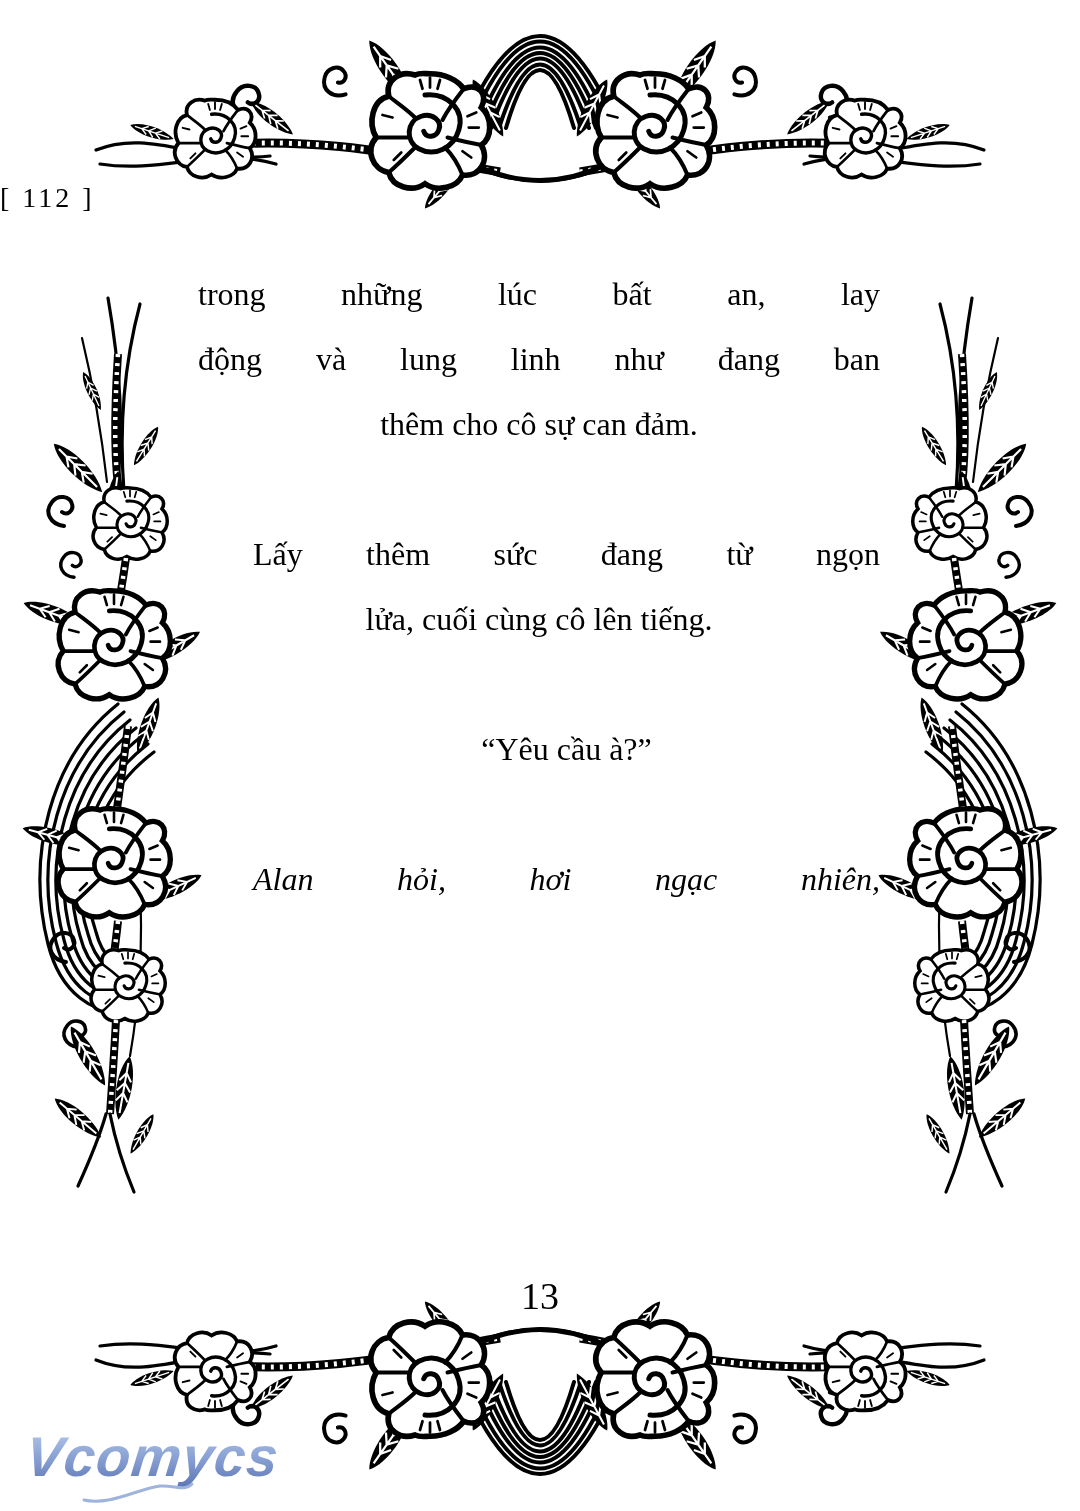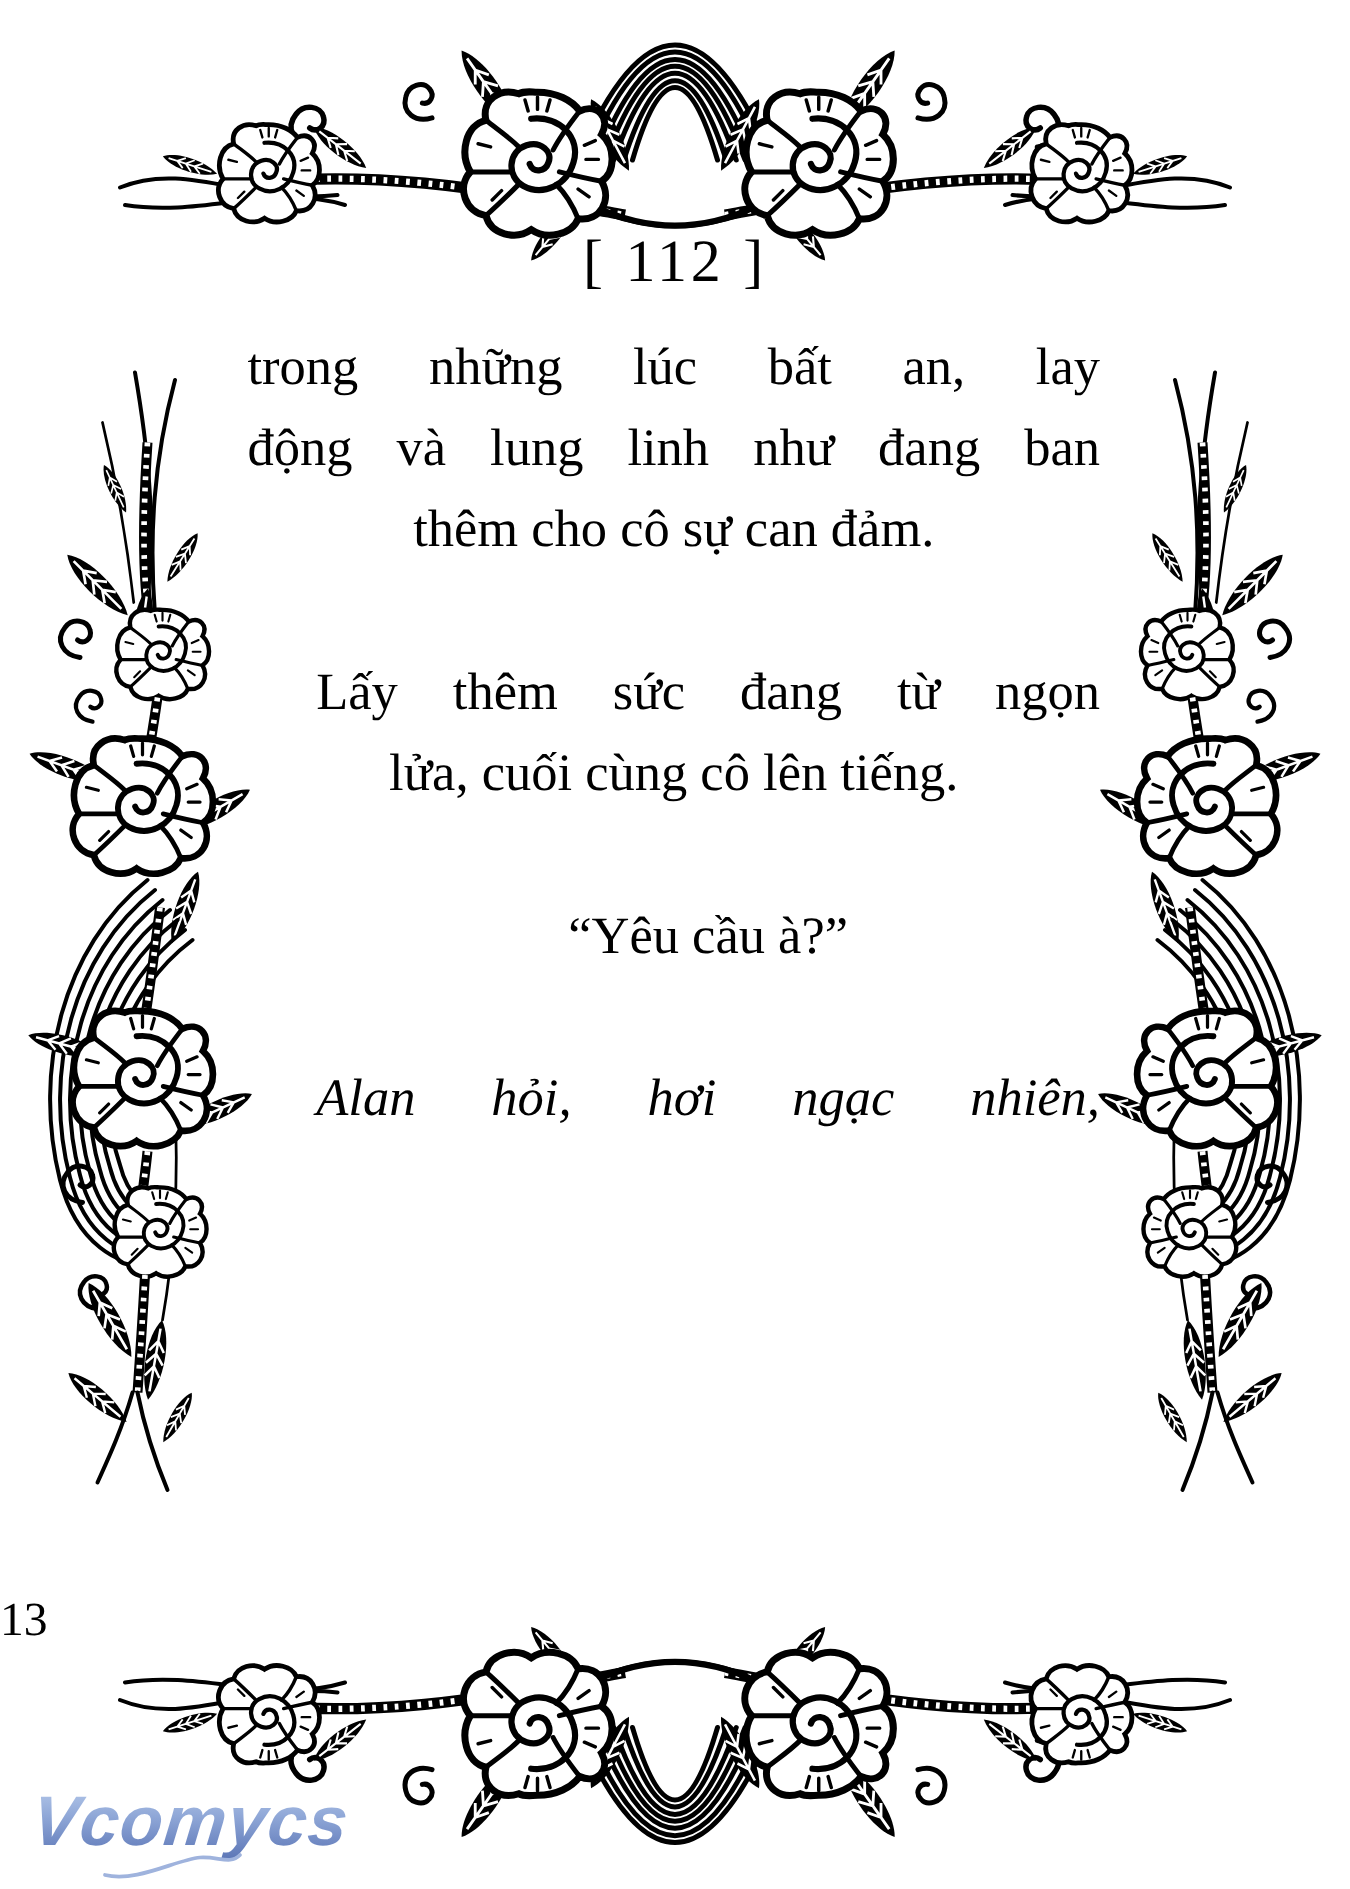--- a/index.html
+++ b/index.html
@@ -12,34 +12,34 @@
   .ln2{fill:none;stroke:#000;stroke-width:2.2;stroke-linecap:round;}
   .ln3{fill:none;stroke:#000;stroke-width:3.2;stroke-linecap:round;}
   .ln4{fill:none;stroke:#000;stroke-width:4;stroke-linecap:round;}
   .ln5{fill:none;stroke:#000;stroke-width:5;stroke-linecap:round;}
   .rrb{fill:none;stroke:#000;stroke-width:9;}
   .rrw{fill:none;stroke:#fff;stroke-width:5;stroke-dasharray:3 6;}
   .rrb2{fill:none;stroke:#000;stroke-width:8;}
   .rrw2{fill:none;stroke:#fff;stroke-width:4.5;stroke-dasharray:3 6;}
 
   .header-number{
-    position:absolute;top:182px;left:0;width:100%;text-align:center;
-    font-size:48px;letter-spacing:3px;
+    position:absolute;top:182px;left:0;width:100%;text-align:left;
+    font-size:28px;letter-spacing:3px;
   }
   .body-text{
     position:absolute;left:198px;top:262px;width:682px;
-    font-size:42px;line-height:65px;
+    font-size:32px;line-height:65px;
   }
   .paragraph{margin:0 0 65px 0;}
   .paragraph:last-child{margin-bottom:0;font-style:italic;}
   .line{text-align:center;}
   .line.justify{text-align:justify;text-align-last:justify;}
   .line.indent{text-indent:55px;}
   .footer-number{
-    position:absolute;top:1274px;left:0;width:100%;text-align:left;font-size:38px;
+    position:absolute;top:1274px;left:0;width:100%;text-align:center;font-size:38px;
   }
   .watermark{
     position:absolute;left:26px;top:1424px;
     font-family:"Liberation Sans","DejaVu Sans",sans-serif;
     font-style:italic;font-weight:bold;font-size:56px;letter-spacing:1px;
     transform:skewX(-6deg);
     color:#7f97cb;
   }
   @supports (-webkit-background-clip: text){
     .watermark{

